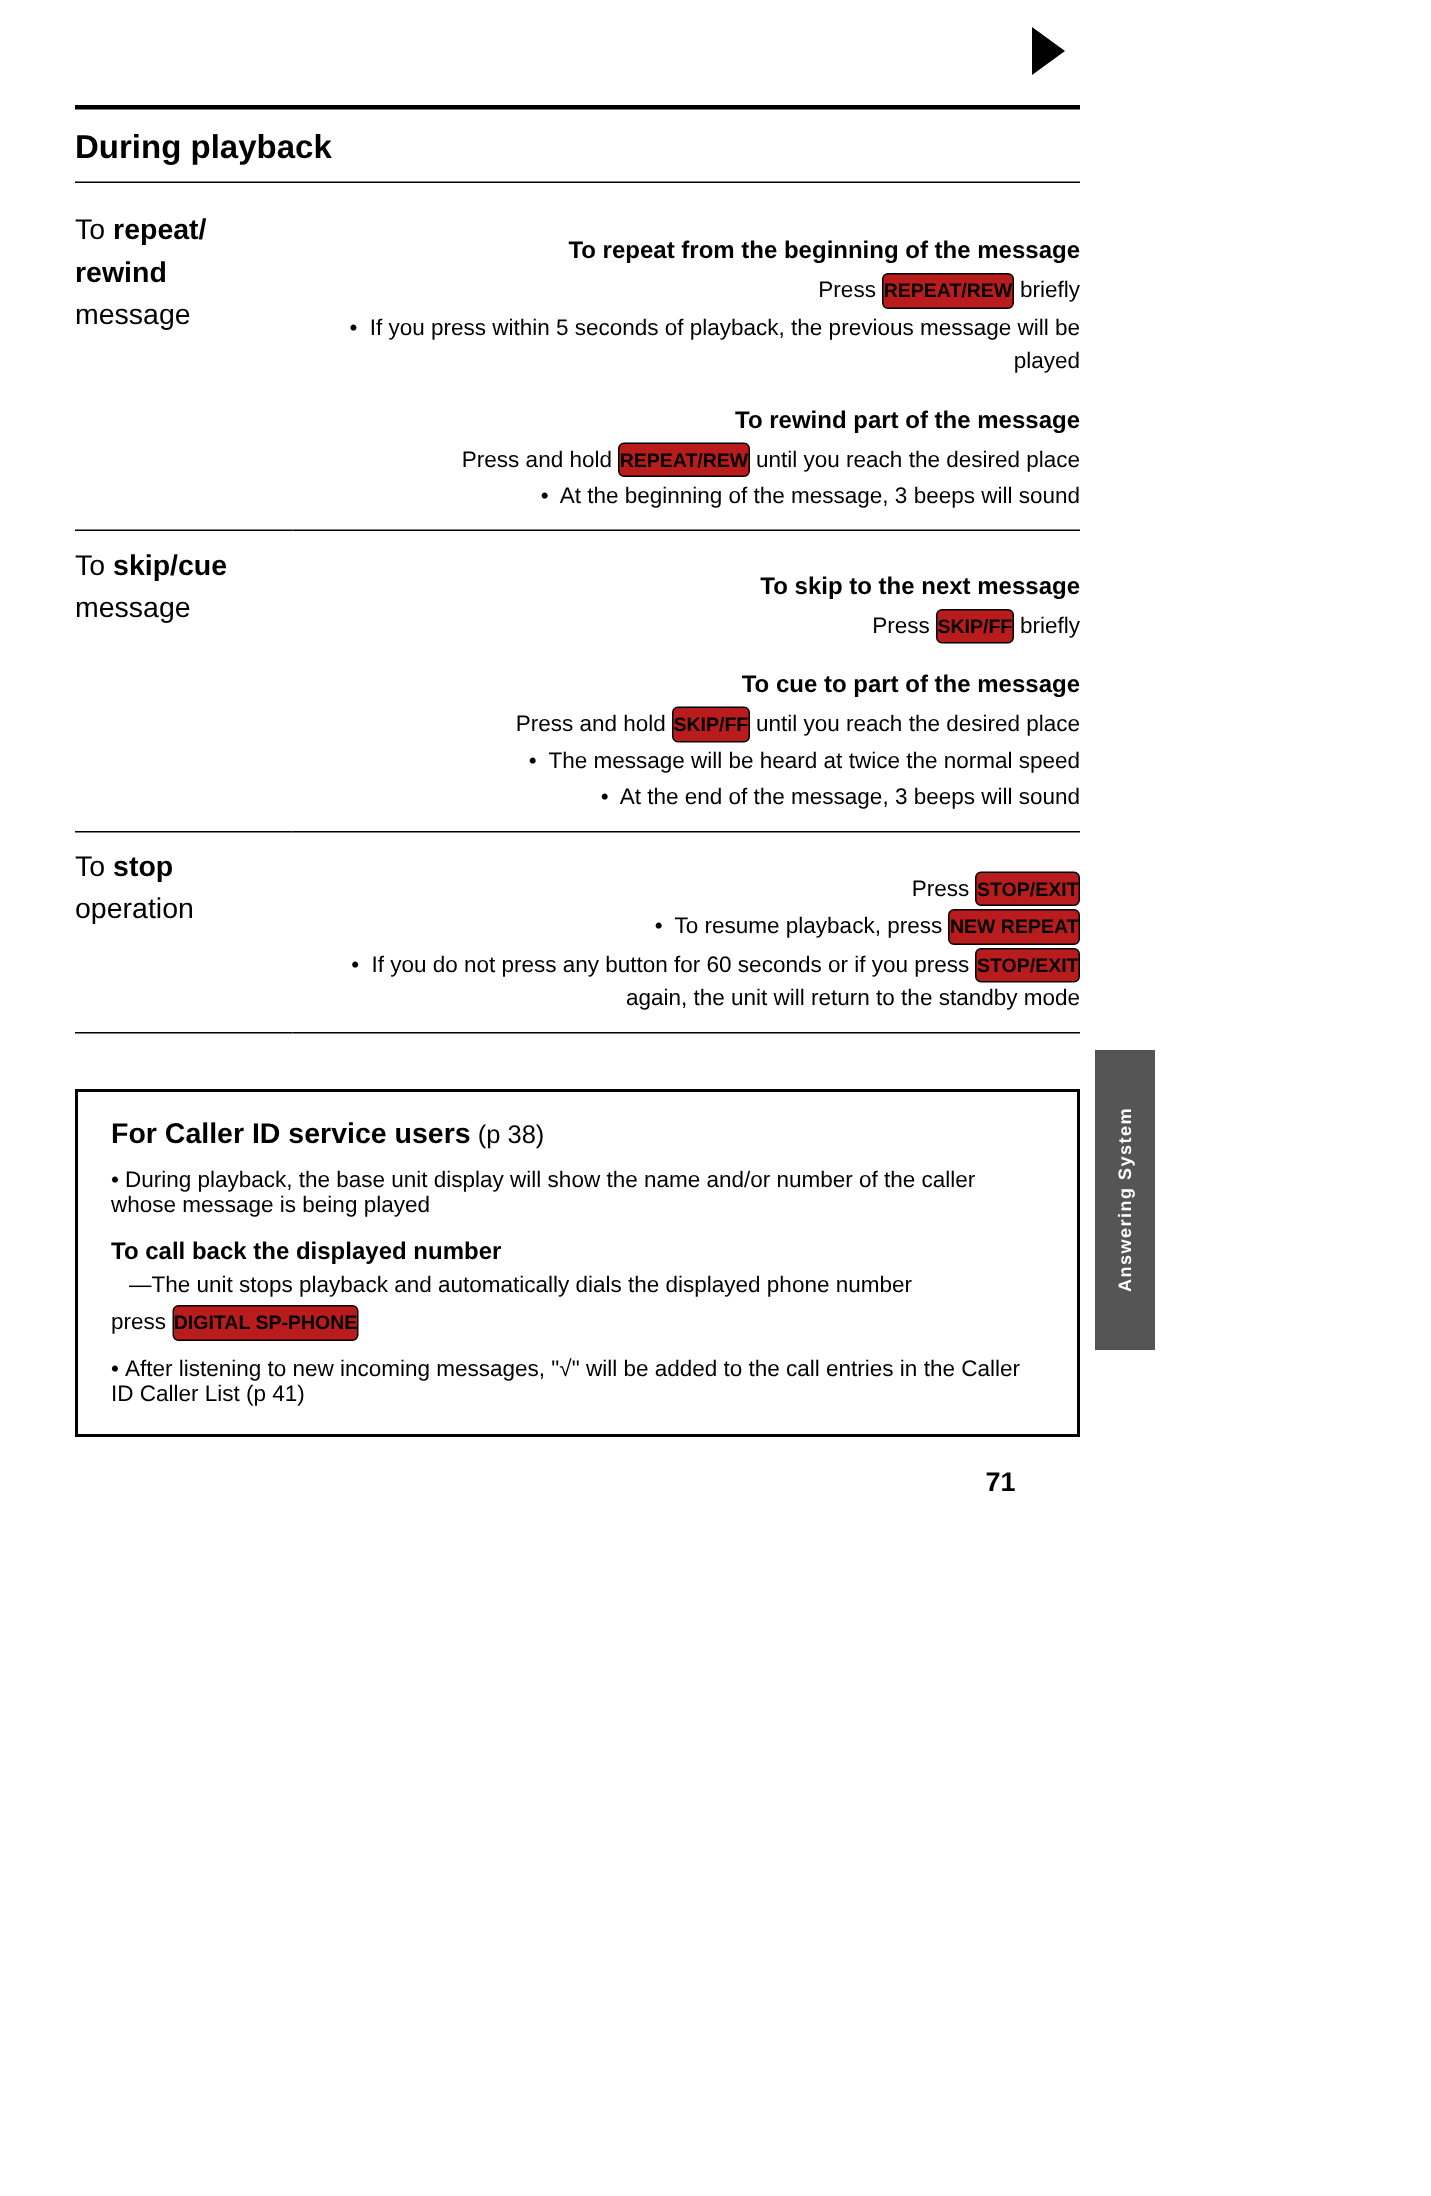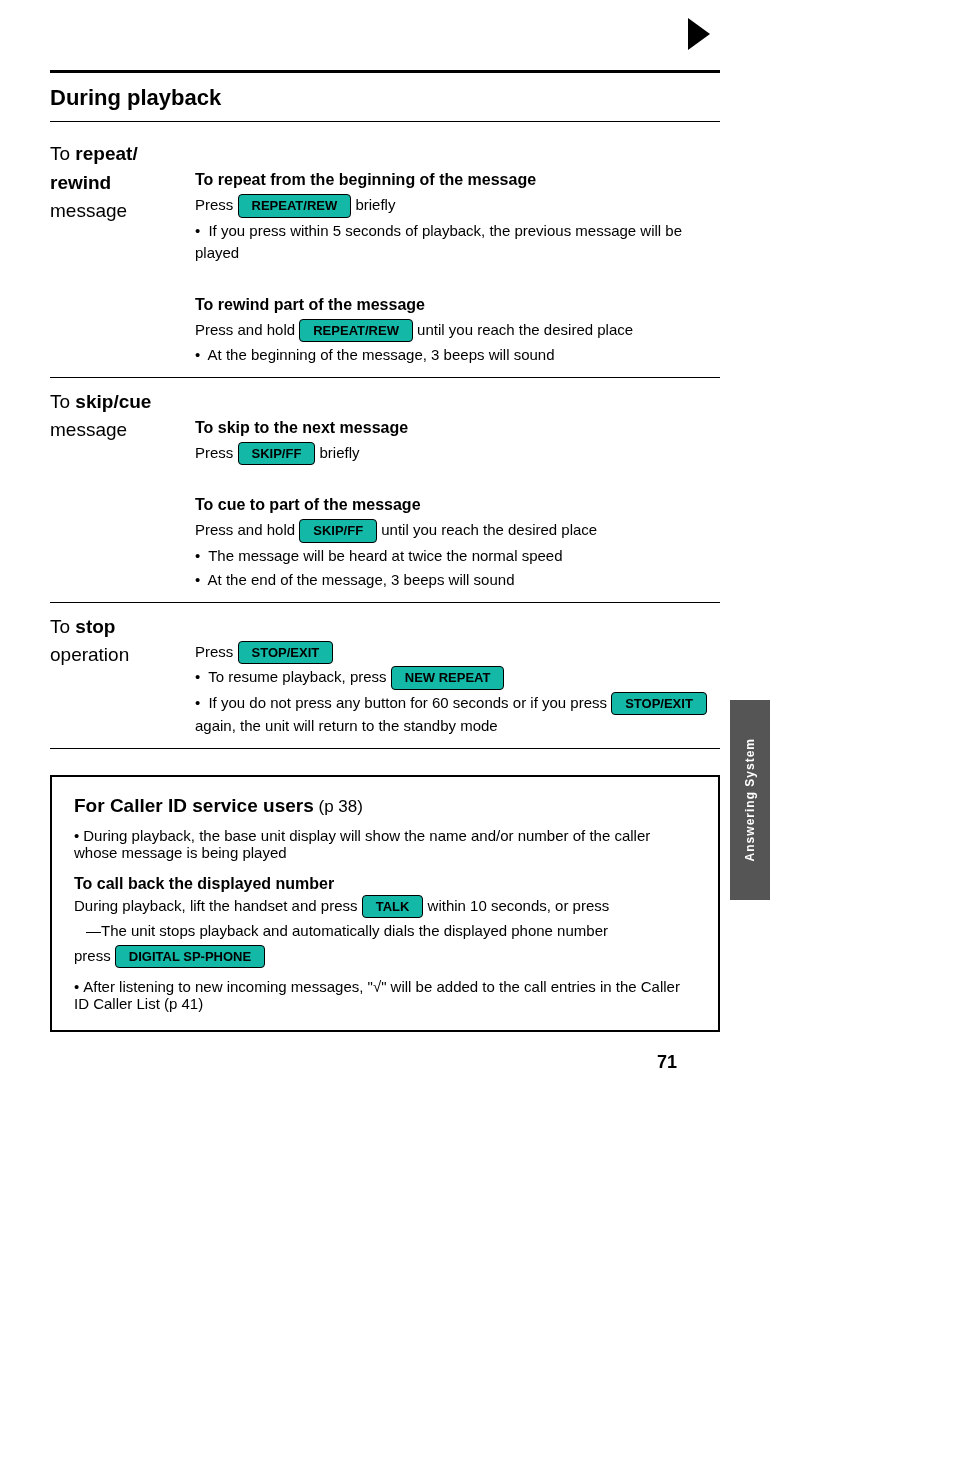--- a/index.html
+++ b/index.html
@@ -92,47 +92,48 @@
       font-weight: bold;
       font-size: 16px;
       margin-bottom: 2px;
     }
 
     
     .btn {
       display: inline-block;
       border: 1.5px solid #000;
       border-radius: 4px;
-      padding: 1px 13px;
+      padding: 1px 0;
       font-size: 13px;
       font-weight: bold;
       white-space: nowrap;
-      background: #14b8a6;
+      background: #b91c1c;
     }
 
     
     .bullet-item {
       margin-left: 0;
       padding-left: 0;
       margin-top: 3px;
     }
 
     .bullet-item::before {
       content: "•";
       margin-right: 4px;
     }
 
     .sub-section {
-      margin-top: 28px;
+      margin-top: 16px;
+      text-align: right;
     }
 
     
     .caller-id-box {
       border: 2px solid #000;
-      margin: 26px 50px 0 50px;
+      margin: 37px 50px 0 50px;
       padding: 18px 22px 18px 22px;
     }
 
     .caller-id-title {
       font-size: 19px;
       font-weight: bold;
       margin-bottom: 10px;
     }
 
     .caller-id-title .normal-weight {
@@ -296,23 +297,20 @@
   <div class="caller-id-box">
     <div class="caller-id-title">
       <span>For Caller ID service users</span><span class="normal-weight"> (p  38)</span>
     </div>
 
     <p class="bullet-item">During playback, the base unit display will show the name and/or number of the caller whose message is being played</p>
 
     <div style="margin-top:14px;">
       <div class="sub-heading">To call back the displayed number</div>
       <p class="content-line">
-        <span>During playback, lift the handset and press </span><span class="btn">TALK</span><span> within 10 seconds, or press </span>
-      </p>
-      <p class="content-line">
         <span class="dash-line">—The unit stops playback and automatically dials the displayed phone number</span>
       </p>
       <p class="content-line">
         press <span class="btn">DIGITAL SP-PHONE</span>
       </p>
     </div>
 
     <p class="bullet-item" style="margin-top:10px;">After listening to new incoming messages, "√" will be added to the call entries in the Caller ID Caller List (p  41)</p>
   </div>
 

